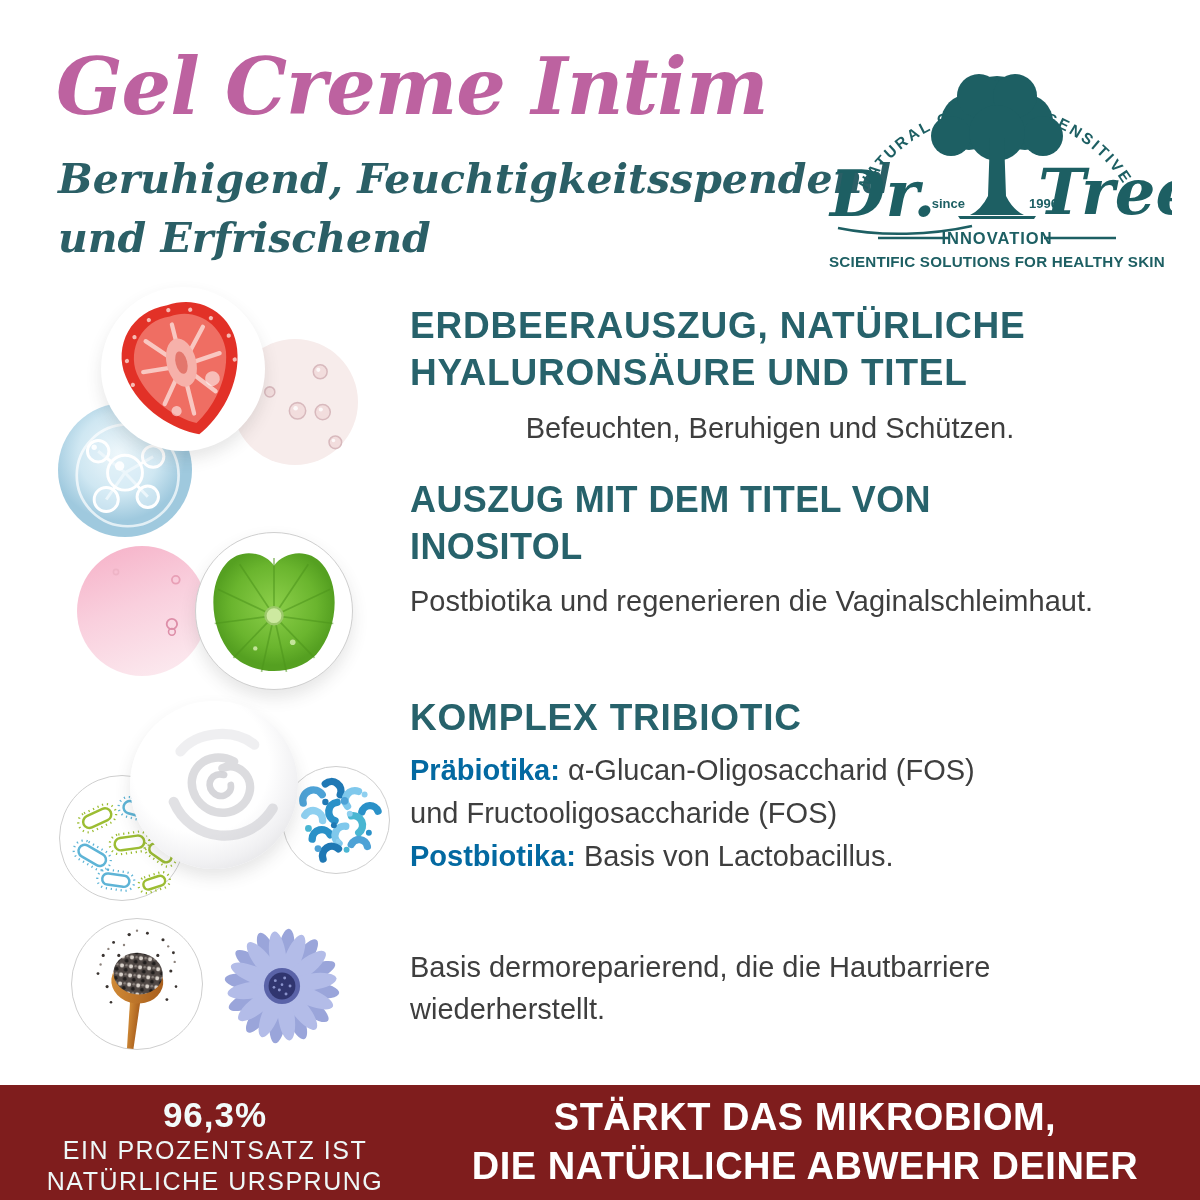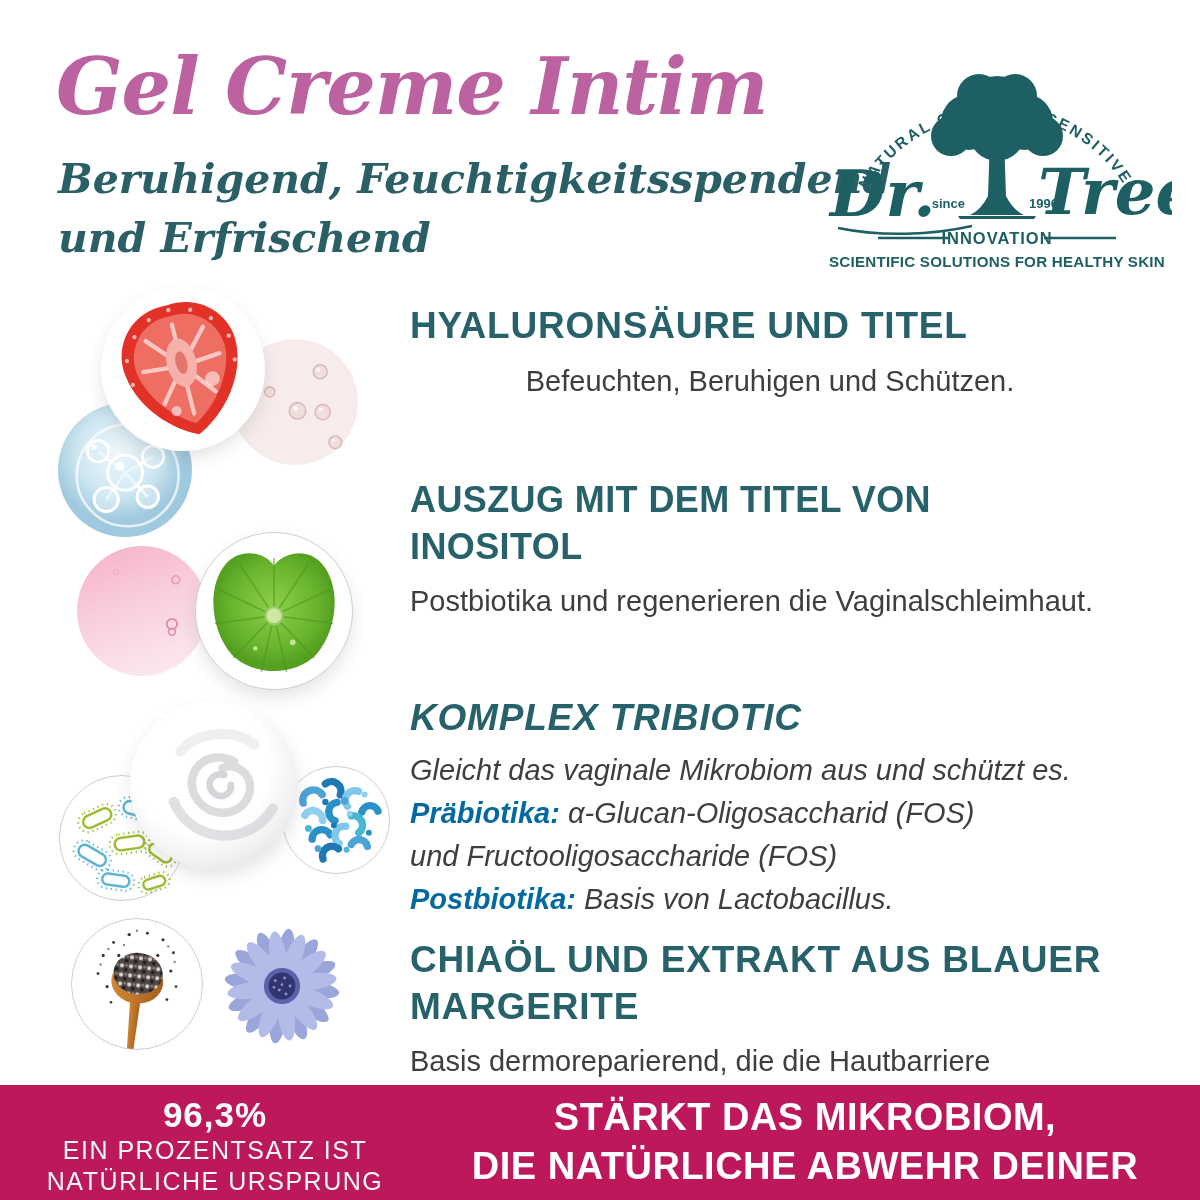--- a/index.html
+++ b/index.html
@@ -14,21 +14,21 @@
   .script{font-family:"DejaVu Serif",serif;font-style:italic;}
   #main-title{left:56px;top:48px;font-size:78px;line-height:1.0;color:#bd62a0;font-weight:bold;letter-spacing:-1px;}
   #subtitle{left:58px;top:150px;color:#2b5f66;font-size:41px;line-height:1.45;font-weight:bold;}
 
   
   .sec-h{color:#27626b;font-weight:bold;font-size:37px;line-height:47px;letter-spacing:.8px;}
   .sec-b{color:#3e3e3e;font-size:29px;line-height:1.45;}
   .sec-b b{color:#0369a1;}
 
   
-  #footer-bar{left:0;top:1085px;width:1200px;height:115px;background:#be185d;}
+  #footer-bar{left:0;top:1085px;width:1200px;height:115px;background:#7f1d1d;}
   #footer-left{position:absolute;left:30px;top:10px;width:370px;text-align:center;color:#f2fbfb;}
   #pct{font-size:35px;font-weight:bold;letter-spacing:1px;}
   .pct-cap{font-size:25px;letter-spacing:1.5px;line-height:1.22;font-weight:400;color:#eef8f8;}
   #footer-right{position:absolute;left:420px;top:8px;width:770px;text-align:center;color:#ffffff;
                 font-weight:bold;font-size:38px;line-height:1.3;letter-spacing:.5px;}
 </style>
 </head>
 <body>
 
 <div id="canvas">
@@ -144,20 +144,21 @@
             <circle cx="18" cy="52" r="1.3"></circle>
         </g>
         <circle cx="66" cy="60" r="4" fill="#ffffff" opacity=".55" stroke="#ffffff"></circle>
         <circle cx="40" cy="74" r="2.6" fill="#ffffff" opacity=".55" stroke="#ffffff"></circle>
       </g>
     </svg>
   </div>
 
   <div class="abs" style="left:410px;top:302px;width:720px;">
     <div class="sec-h">
+      <div>ERDBEERAUSZUG, NATÜRLICHE</div>
       <div>HYALURONSÄURE UND TITEL</div>
     </div>
     <div class="sec-b" style="margin-top:11px;text-align:center;">Befeuchten, Beruhigen und Schützen.</div>
   </div>
 
   <div class="circle" style="left:77px;top:546px;width:130px;height:130px;background:linear-gradient(160deg,#f6b3c9 5%,#f9cfdd 45%,#fcebf0 95%);">
     <svg width="130" height="130" viewBox="0 0 100 100">
       <circle cx="76" cy="26" r="3" fill="none" stroke="#e8a0b6" stroke-width="1.4"></circle>
       <circle cx="73" cy="60" r="4" fill="none" stroke="#dd8ea8" stroke-width="1.4"></circle>
       <circle cx="73" cy="66" r="2.6" fill="none" stroke="#dd8ea8" stroke-width="1.2"></circle>
@@ -291,26 +292,25 @@
         <circle cx="63" cy="44" r="2.8" fill="#8fd0f0"></circle>
           <circle cx="48" cy="55" r="2.8" fill="#1f78b4"></circle>
         <circle cx="81" cy="62" r="2.8" fill="#2a91c8"></circle>
           <circle cx="33" cy="77" r="3.2" fill="#4da2d6"></circle>
         <circle cx="60" cy="78" r="2.8" fill="#49b6d2"></circle>
           <circle cx="52" cy="70" r="2.2" fill="#8fd0f0"></circle>
       </g>
     </svg>
   </div>
 
-  <div class="abs" style="left:410px;top:694px;width:740px;font-style:italic;">
+  <div class="abs" style="left:410px;top:694px;width:740px;">
     <div class="sec-h">
       <div>KOMPLEX TRIBIOTIC</div>
     </div>
     <div class="sec-b" style="margin-top:8px;line-height:1.48;">
-      <div>Gleicht das vaginale Mikrobiom aus und schützt es.</div>
       <div><b>Präbiotika:</b><span> α-Glucan-Oligosaccharid (FOS)</span></div>
       <div><b></b><span>und Fructooligosaccharide (FOS)</span></div>
       <div><b>Postbiotika:</b><span> Basis von Lactobacillus.</span></div>
     </div>
   </div>
 
   <div class="circle ring" style="left:71px;top:918px;width:130px;height:130px;">
     <svg width="130" height="130" viewBox="0 0 100 100">
       <defs>
         <pattern id="seeds" width="7" height="7" patternUnits="userSpaceOnUse">
@@ -395,24 +395,20 @@
           <circle cx="56" cy="50" r="1.1"></circle>
         <circle cx="48" cy="53" r="1.1"></circle>
           <circle cx="53" cy="56" r="1.1"></circle>
           <circle cx="44" cy="51" r="1"></circle>
         <circle cx="50" cy="49" r="1"></circle>
       </g>
     </svg>
   </div>
 
   <div class="abs" style="left:410px;top:936px;width:760px;">
-    <div class="sec-h">
-      <div>CHIAÖL UND EXTRAKT AUS BLAUER</div>
-      <div>MARGERITE</div>
-    </div>
     <div class="sec-b" style="margin-top:10px;">Basis dermoreparierend, die die Hautbarriere wiederherstellt.</div>
   </div>
 
   <div class="abs" id="footer-bar">
     <div id="footer-left">
       <div id="pct">96,3%</div>
       <div class="pct-cap">EIN PROZENTSATZ IST</div>
       <div class="pct-cap">NATÜRLICHE URSPRUNG</div>
     </div>
     <div id="footer-right">

